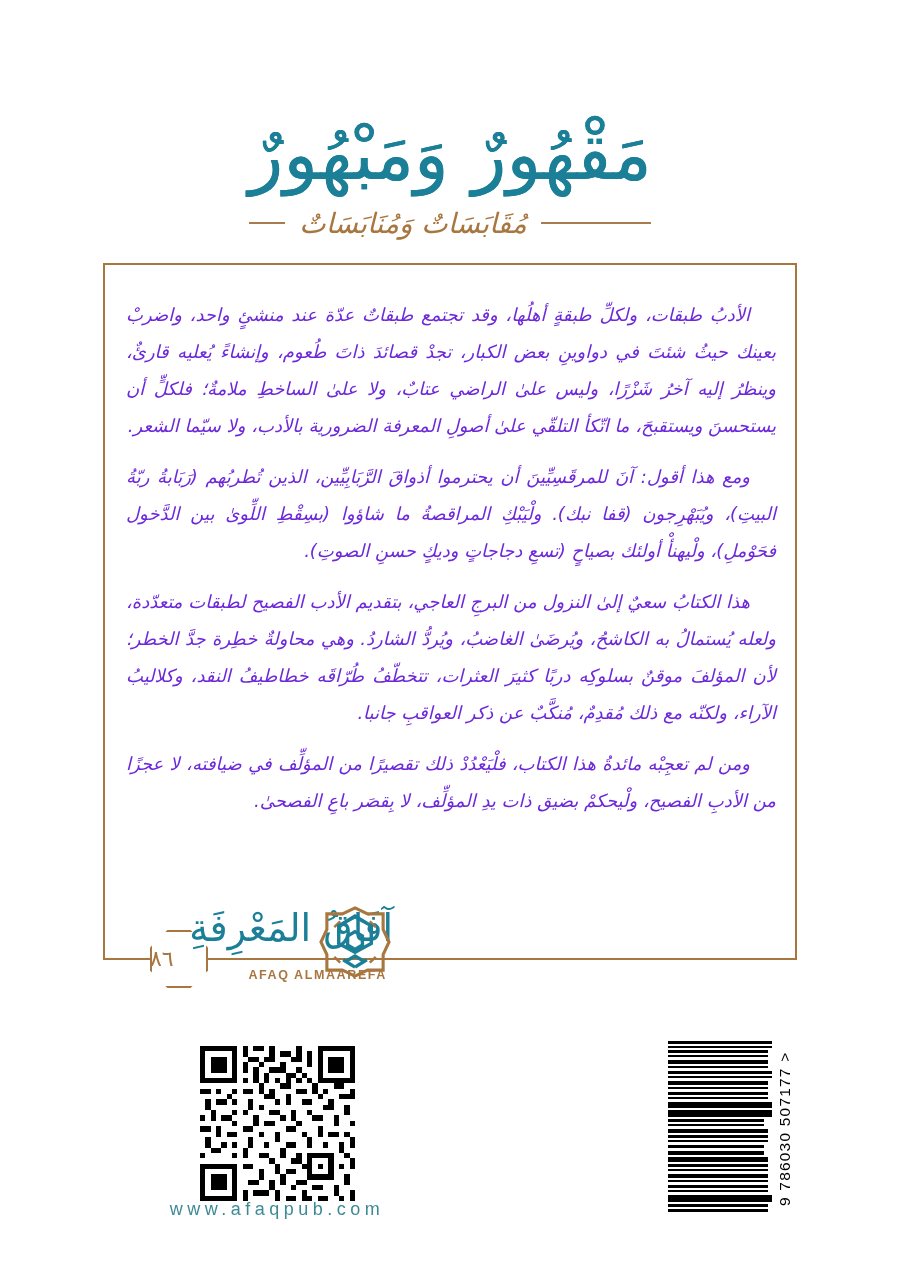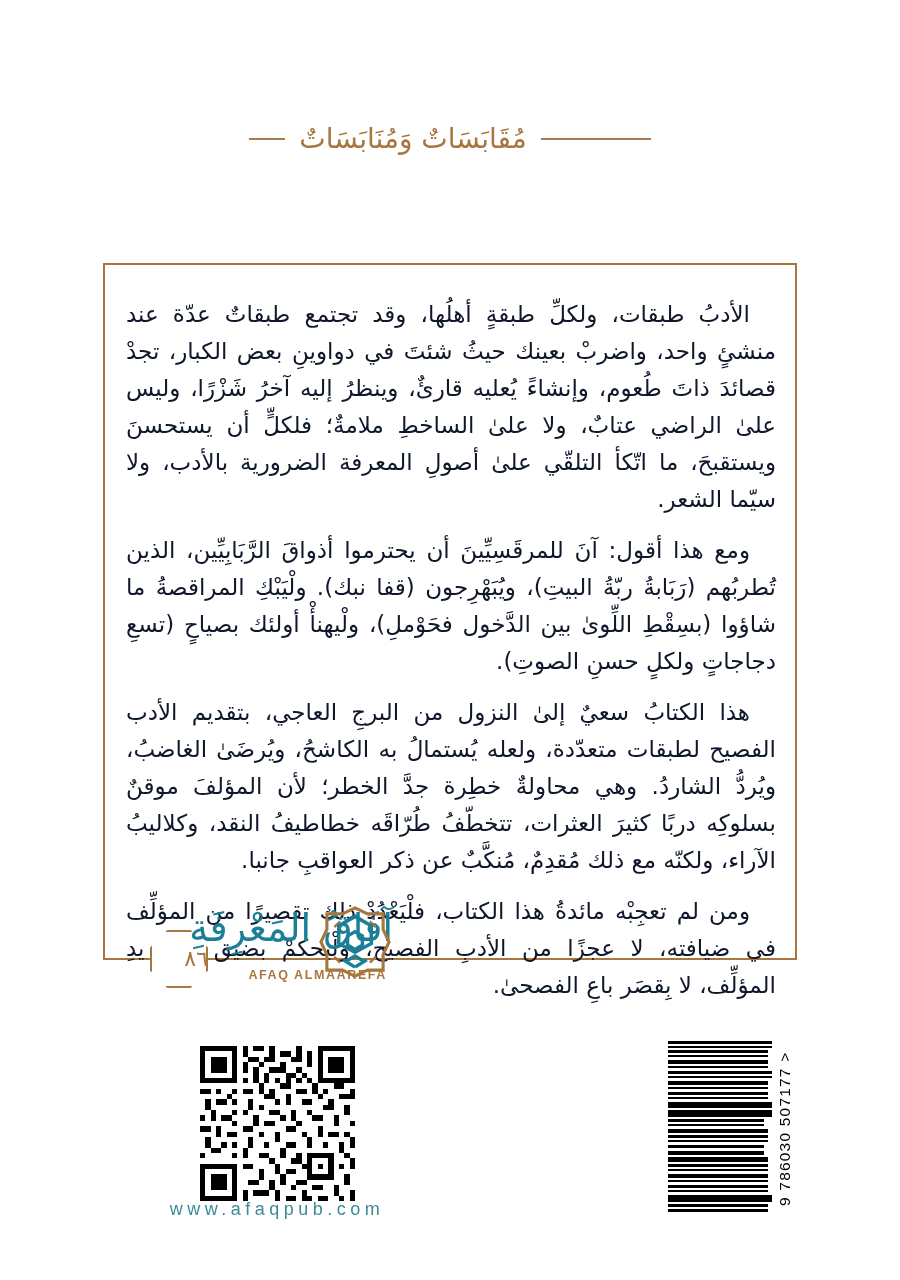--- a/index.html
+++ b/index.html
@@ -37,20 +37,21 @@
     text-shadow: 0.4px 0 0 #1b7f97;
   }
 
   .subtitle-row {
     margin-top: 10px;
     display: flex;
     align-items: center;
     justify-content: center;
     gap: 14px;
     direction: rtl;
+    font-style: italic;
   }
   .rule {
     height: 2px;
     background: #a87c4e;
     width: 110px;
   }
   .rule.short { width: 36px; }
   .book-subtitle {
     font-size: 28px;
     color: #a8763f;
@@ -73,40 +74,41 @@
   
   .body-text {
     position: absolute;
     left: 126px;
     top: 296px;
     width: 650px;
     direction: rtl;
     text-align: justify;
     text-align-last: right;
     font-family: "DejaVu Sans", "Liberation Sans", sans-serif;
-    font-size: 23px;
+    font-size: 18px;
     line-height: 37px;
-    color: #0f172a;
+    color: #6d28d9;
+    font-style: italic;
   }
   .body-text p {
     margin: 0 0 14px 0;
     text-indent: 26px;
   }
   .body-text p:last-child { margin-bottom: 14px; }
 
   
   .page-badge {
     position: absolute;
     left: 150px;
     top: 930px;
     width: 58px;
     height: 58px;
     display: flex;
     align-items: center;
-    justify-content: flex-start;
+    justify-content: flex-end;
   }
   .page-badge .oct {
     position: absolute;
     inset: 0;
     border: 2.5px solid #a8763f;
     background: #ffffff;
     clip-path: polygon(30% 0%, 70% 0%, 100% 30%, 100% 70%, 70% 100%, 30% 100%, 0% 70%, 0% 30%);
   }
   .page-badge .oct-in {
     position: absolute;
@@ -223,32 +225,33 @@
     direction: ltr;
     white-space: nowrap;
     text-align: center;
     line-height: 26px;
   }
 </style>
 </head>
 <body>
 
 <div class="title-block">
+  <div class="book-title">مَقْهُورٌ وَمَبْهُورٌ</div>
   <div class="subtitle-row">
     <span class="rule"></span>
     <span class="book-subtitle">مُقَابَسَاتٌ وَمُنَابَسَاتٌ</span>
     <span class="rule short"></span>
   </div>
 </div>
 
 <div class="frame"></div>
 
 <div class="body-text">
   <p>الأدبُ طبقات، ولكلِّ طبقةٍ أهلُها، وقد تجتمع طبقاتٌ عدّة عند منشئٍ واحد، واضربْ بعينك حيثُ شئتَ في دواوينِ بعض الكبار، تجدْ قصائدَ ذاتَ طُعوم، وإنشاءً يُعليه قارئٌ، وينظرُ إليه آخرُ شَزْرًا، وليس علىٰ الراضي عتابٌ، ولا علىٰ الساخطِ ملامةٌ؛ فلكلٍّ أن يستحسنَ ويستقبحَ، ما اتّكأ التلقّي علىٰ أصولِ المعرفة الضرورية بالأدب، ولا سيّما الشعر.</p>
-  <p>ومع هذا أقول: آنَ للمرقَسِيِّينَ أن يحترموا أذواقَ الرَّبَابِيِّين، الذين تُطربُهم (رَبَابةُ ربّةُ البيتِ)، ويُبَهْرِجون (قفا نبك). ولْيَبْكِ المراقصةُ ما شاؤوا (بسِقْطِ اللِّوىٰ بين الدَّخول فحَوْملِ)، ولْيهنأْ أولئك بصياحٍ (تسعِ دجاجاتٍ ولكلٍ حسنِ الصوتِ).</p>
+  <p>ومع هذا أقول: آنَ للمرقَسِيِّينَ أن يحترموا أذواقَ الرَّبَابِيِّين، الذين تُطربُهم (رَبَابةُ ربّةُ البيتِ)، ويُبَهْرِجون (قفا نبك). ولْيَبْكِ المراقصةُ ما شاؤوا (بسِقْطِ اللِّوىٰ بين الدَّخول فحَوْملِ)، ولْيهنأْ أولئك بصياحٍ (تسعِ دجاجاتٍ وديكٍ حسنِ الصوتِ).</p>
   <p>هذا الكتابُ سعيٌ إلىٰ النزول من البرجِ العاجي، بتقديم الأدب الفصيح لطبقات متعدّدة، ولعله يُستمالُ به الكاشحُ، ويُرضَىٰ الغاضبُ، ويُردُّ الشاردُ. وهي محاولةٌ خطِرة جدَّ الخطر؛ لأن المؤلفَ موقنٌ بسلوكِه دربًا كثيرَ العثرات، تتخطّفُ طُرّاقَه خطاطيفُ النقد، وكلاليبُ الآراء، ولكنّه مع ذلك مُقدِمٌ، مُنكَّبٌ عن ذكر العواقبِ جانبا.</p>
   <p>ومن لم تعجِبْه مائدةُ هذا الكتاب، فلْيَعْدُدْ ذلك تقصيرًا من المؤلِّف في ضيافته، لا عجزًا من الأدبِ الفصيح، ولْيحكمْ بضيق ذات يدِ المؤلِّف، لا بِقصَر باعِ الفصحىٰ.</p>
 </div>
 
 <div class="page-badge">
   <span class="oct"></span>
   <span class="oct-in"></span>
   <span class="page-num">٨٦</span>
 </div>
 

